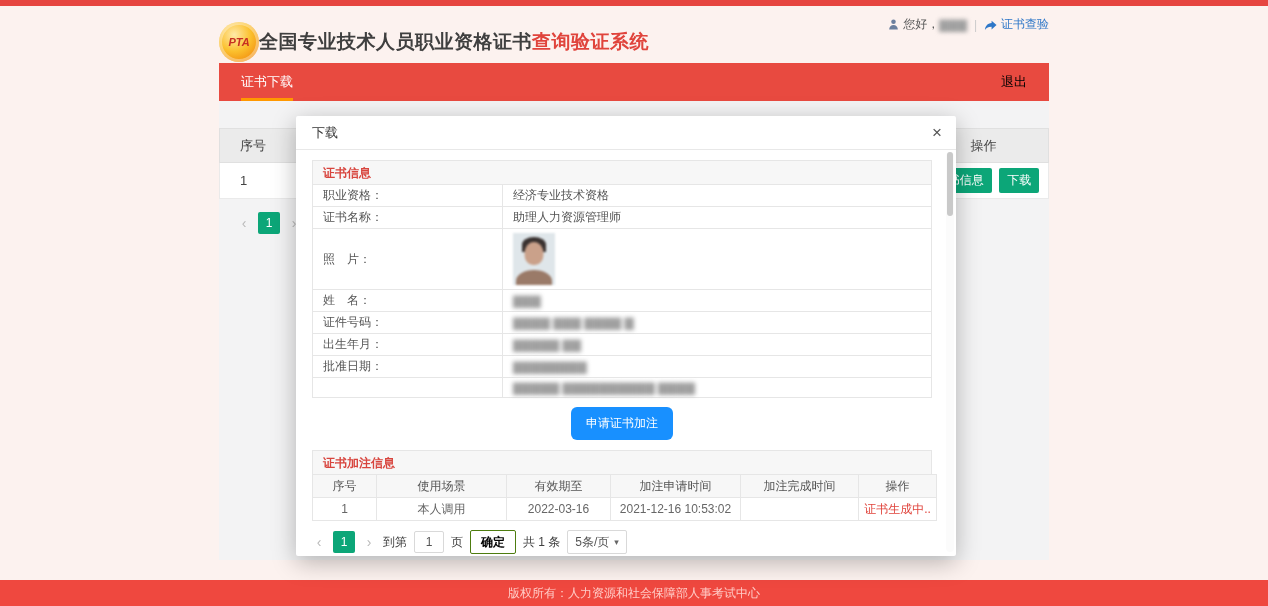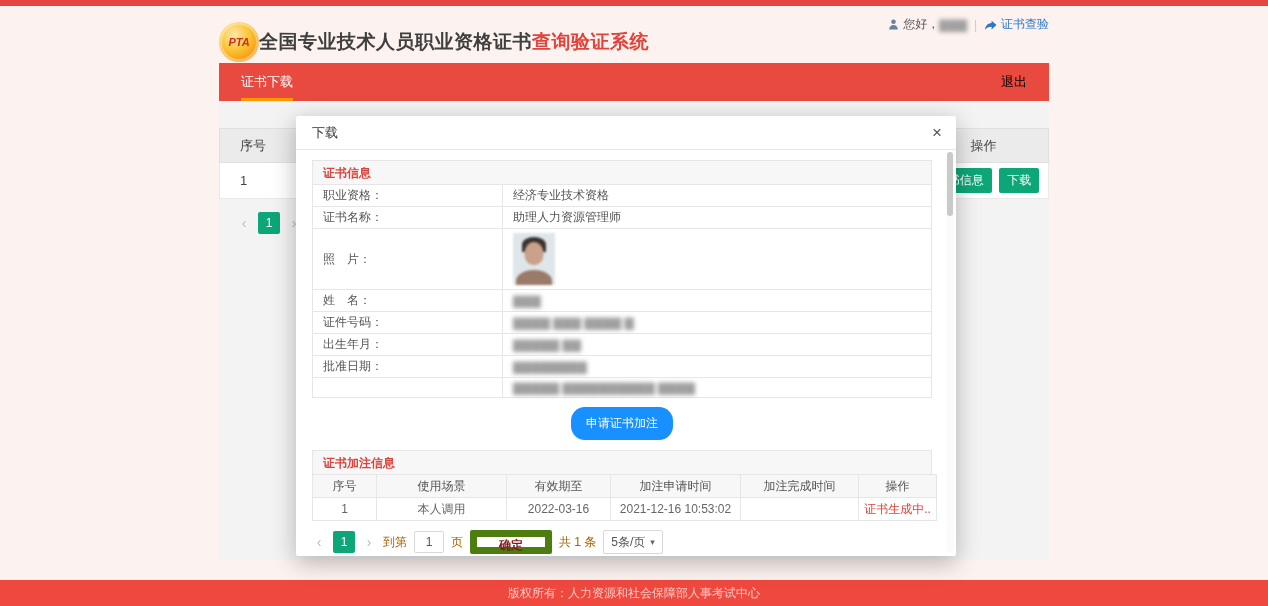--- a/index.html
+++ b/index.html
@@ -43,23 +43,23 @@
   .col-index { width:90px; text-align:left; padding-left:20px; }
   .col-action { width:130px; text-align:center; }
   .btn-green { display:inline-block; background:#0ca678; color:#fff; font-size:12px; padding:4px 8px; border-radius:2px; cursor:pointer; margin:0 2px; white-space:nowrap; }
 
   
   .pager { display:flex; align-items:center; gap:7px; font-size:12px; color:#999; }
   .bg-pager { margin:13px 0 0 18px; }
   .page-chevron { min-width:14px; text-align:center; font-size:14px; color:#b9b9b9; cursor:pointer; }
   .page-box { min-width:22px; height:22px; line-height:22px; text-align:center; cursor:pointer; }
   .page-box.active { background:#0ca678; color:#fff; border-radius:2px; padding:0 7px; }
-  .pager-text { color:#a16207; }
+  .pager-text { color:#404040; }
   .page-input { width:30px; height:22px; border:1px solid #d9d9d9; text-align:center; font-size:12px; border-radius:2px; background:#fff; color:#555; }
-  .btn-confirm { height:24px; padding:0 22px; border:7px solid #4d7c0f; background:#fff; font-size:12px; font-weight:bold; border-radius:2px; cursor:pointer; color:#7f1d1d; }
+  .btn-confirm { height:24px; padding:0 10px; border:1px solid #4d7c0f; background:#fff; font-size:12px; font-weight:bold; border-radius:2px; cursor:pointer; color:#000000; }
   .page-size { height:24px; border:1px solid #d9d9d9; border-radius:2px; padding:0 7px; line-height:22px; display:inline-flex; align-items:center; gap:5px; color:#555; background:#fff; cursor:pointer;text-align:right; }
   .page-size .caret { font-size:9px; color:#666; }
 
   
   .pink-gap { height:20px; }
   .footer { height:26px; line-height:26px; background:#ef483f; text-align:center; font-size:12px; color:#ffccc7; }
 
   
   .modal { position:absolute; left:296px; top:116px; width:660px; height:440px; background:#fff;
            box-shadow:0 6px 24px rgba(0,0,0,.28); border-radius:2px; z-index:10; }
@@ -69,21 +69,21 @@
   .section-title { background:#f7f7f7; border:1px solid #e6e6e6; border-bottom:none; height:24px; line-height:24px; padding-left:10px; font-size:12px; font-weight:bold; color:#d8453e; }
   .info-table { width:100%; border-collapse:collapse; font-size:12px; color:#555; }
   .info-table td { border:1px solid #e6e6e6; height:20px; padding:2px 10px; }
   .label-cell { width:190px; }
   .photo-row td { height:60px; }
   .photo { width:42px; height:52px; background:#dfe6ea; position:relative; overflow:hidden; filter:blur(1px); margin:2px 0; }
   .photo .hair { position:absolute; left:50%; top:4px; transform:translateX(-50%); width:24px; height:15px; border-radius:50% 50% 0 0; background:#3a3230; }
   .photo .head { position:absolute; left:50%; top:9px; transform:translateX(-50%); width:19px; height:23px; border-radius:50% 50% 45% 45%; background:#caa18a; }
   .photo .torso { position:absolute; left:50%; bottom:-7px; transform:translateX(-50%); width:36px; height:22px; border-radius:50% 50% 0 0; background:#9a7a68; }
   .apply-wrap { text-align:center; margin:9px 0 10px 0; }
-  .btn-blue { display:inline-block; background:#1890ff; color:#fff; font-size:12px; padding:8px 15px; border-radius:14px; cursor:pointer; border:none; }
+  .btn-blue { display:inline-block; background:#1890ff; color:#fff; font-size:12px; padding:8px 15px; border-radius:6px; cursor:pointer; border:none; }
   .ann-section { margin-top:4px; }
   .ann-table { width:100%; border-collapse:collapse; font-size:12px; color:#666; table-layout:fixed; text-align:center; }
   .ann-table th { background:#f7f7f7; font-weight:normal; border:1px solid #e6e6e6; height:23px; color:#555; }
   .ann-table td { border:1px solid #e6e6e6; height:23px; overflow:hidden; white-space:nowrap; text-overflow:ellipsis; }
   .action-link { color:#e0443c; cursor:pointer; }
   .modal-pager { margin-top:9px; }
   .modal-scrollbar { position:absolute; right:2px; top:36px; bottom:4px; width:8px; background:#fbfbfb; border-radius:4px; }
   .scroll-thumb { position:absolute; top:0; left:1px; width:6px; height:64px; background:#c9c9c9; border-radius:3px; cursor:pointer; }
 </style>
 </head>

